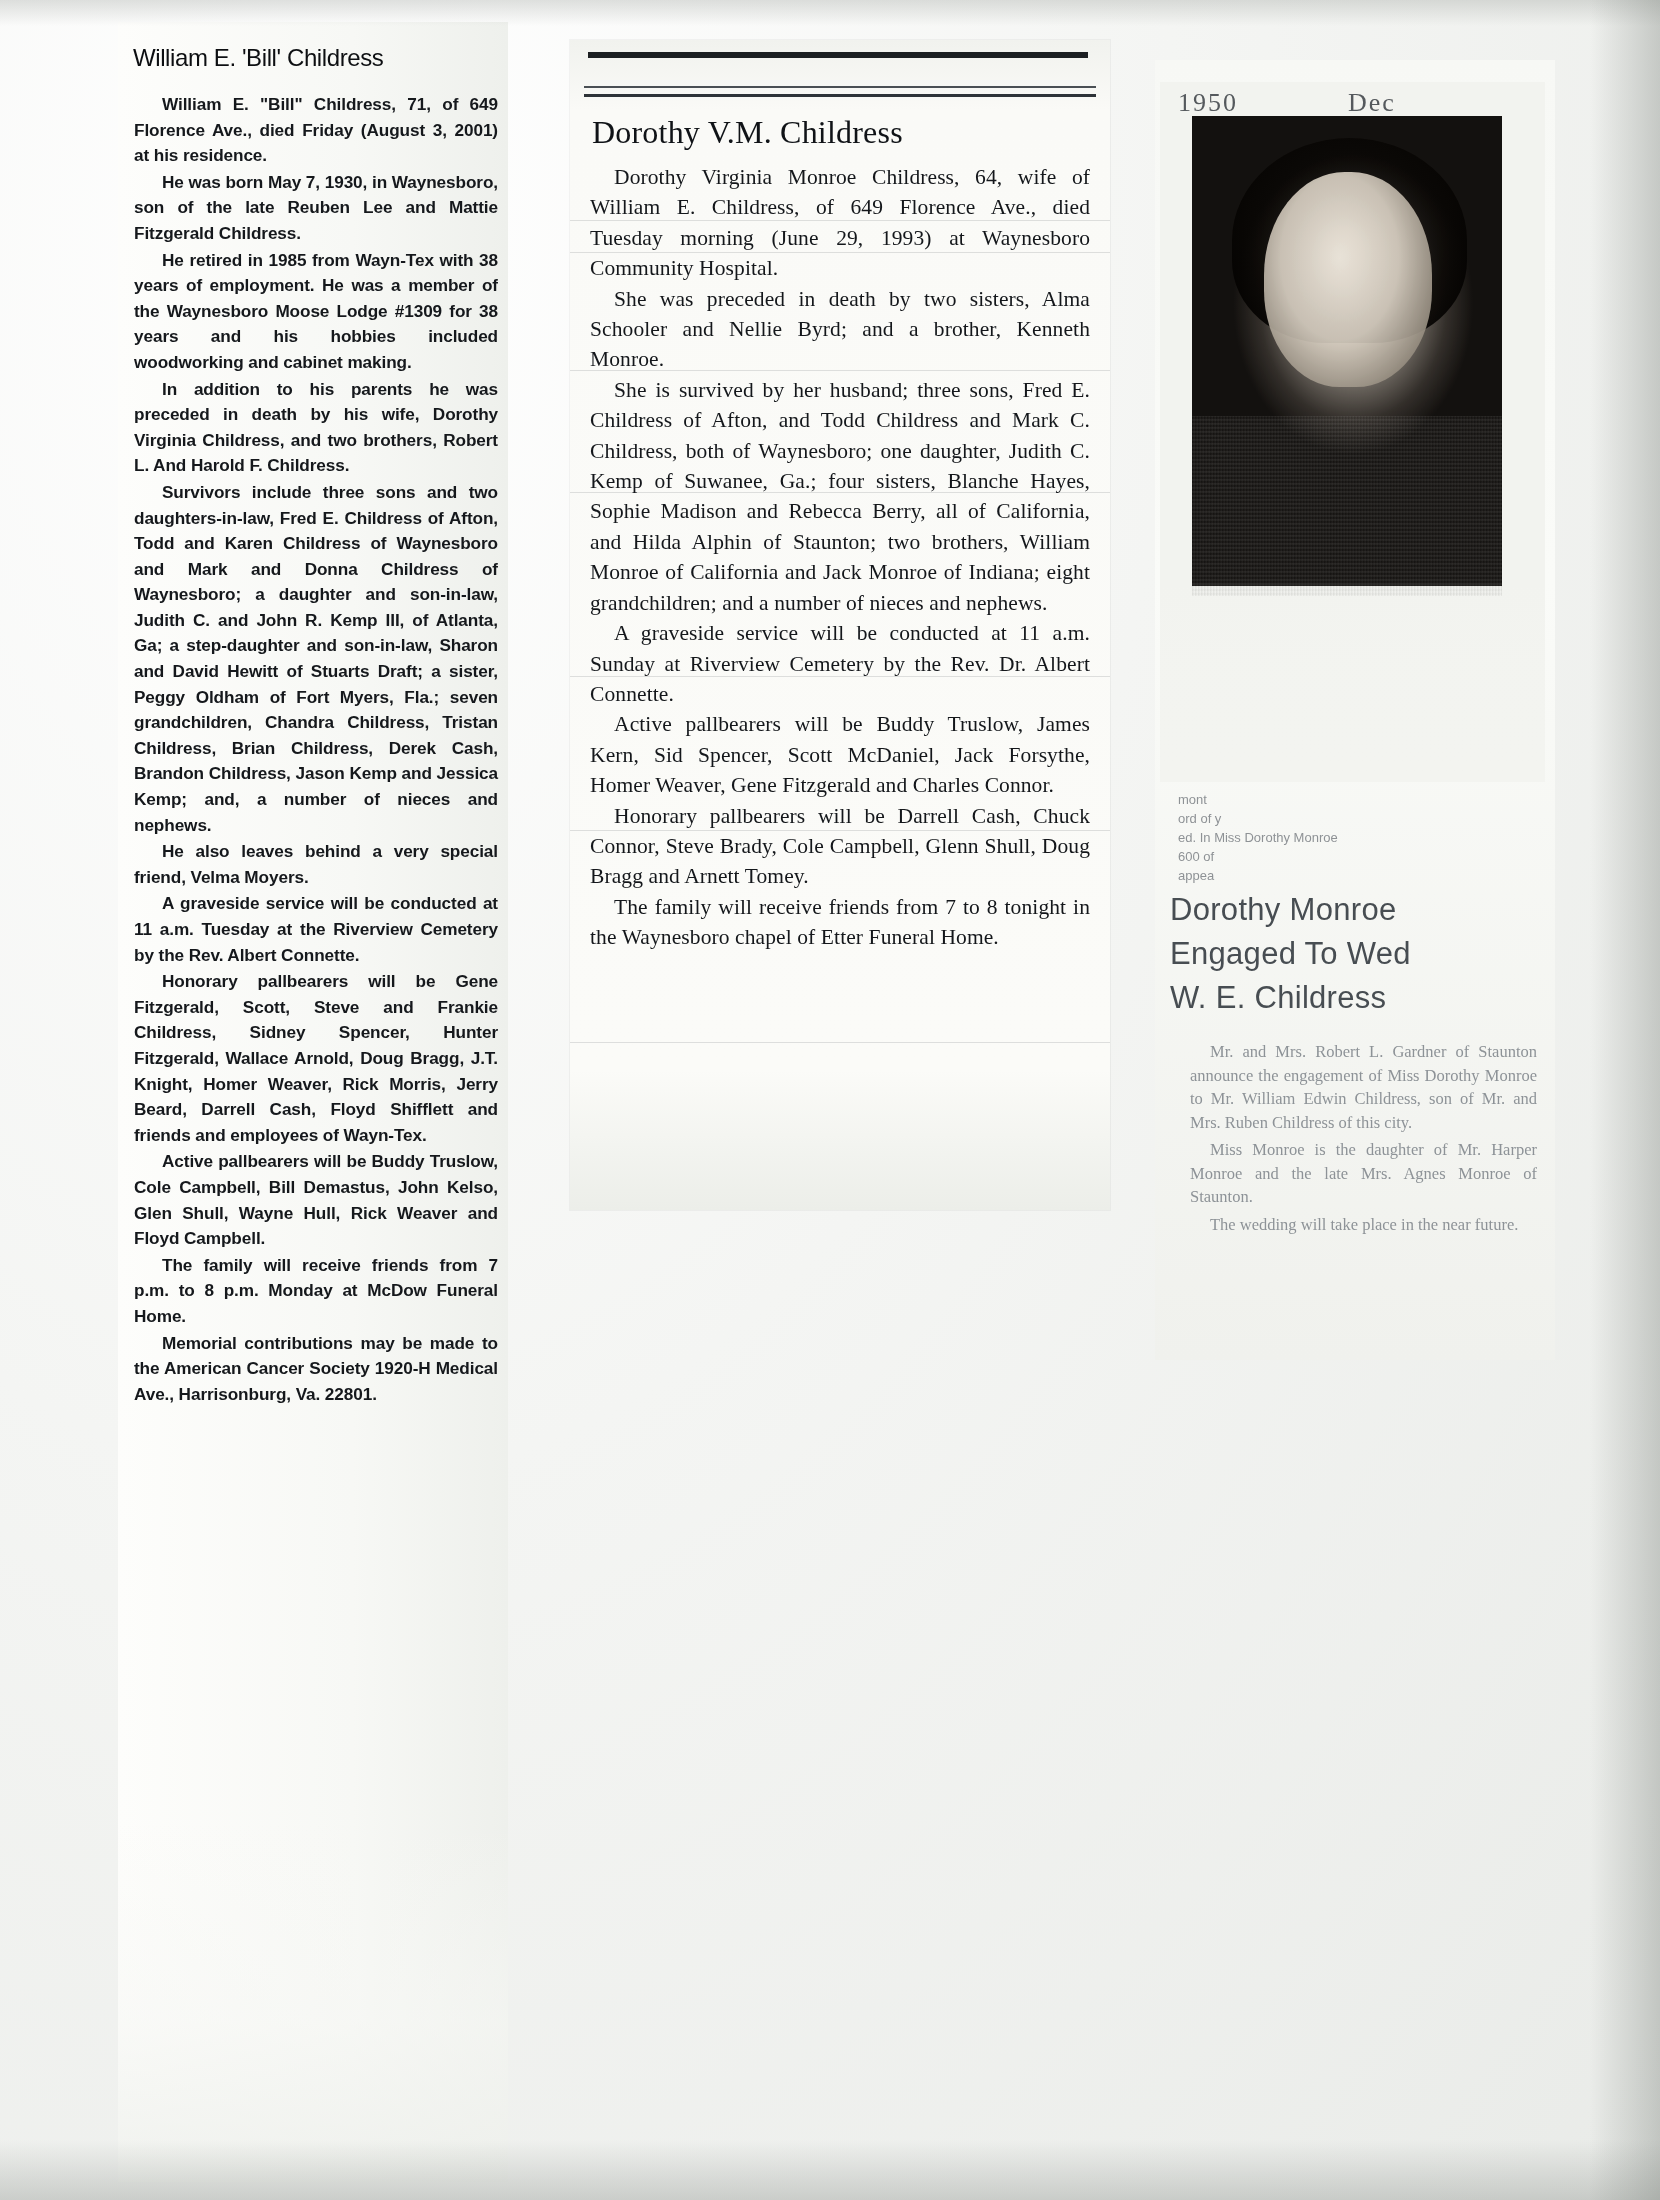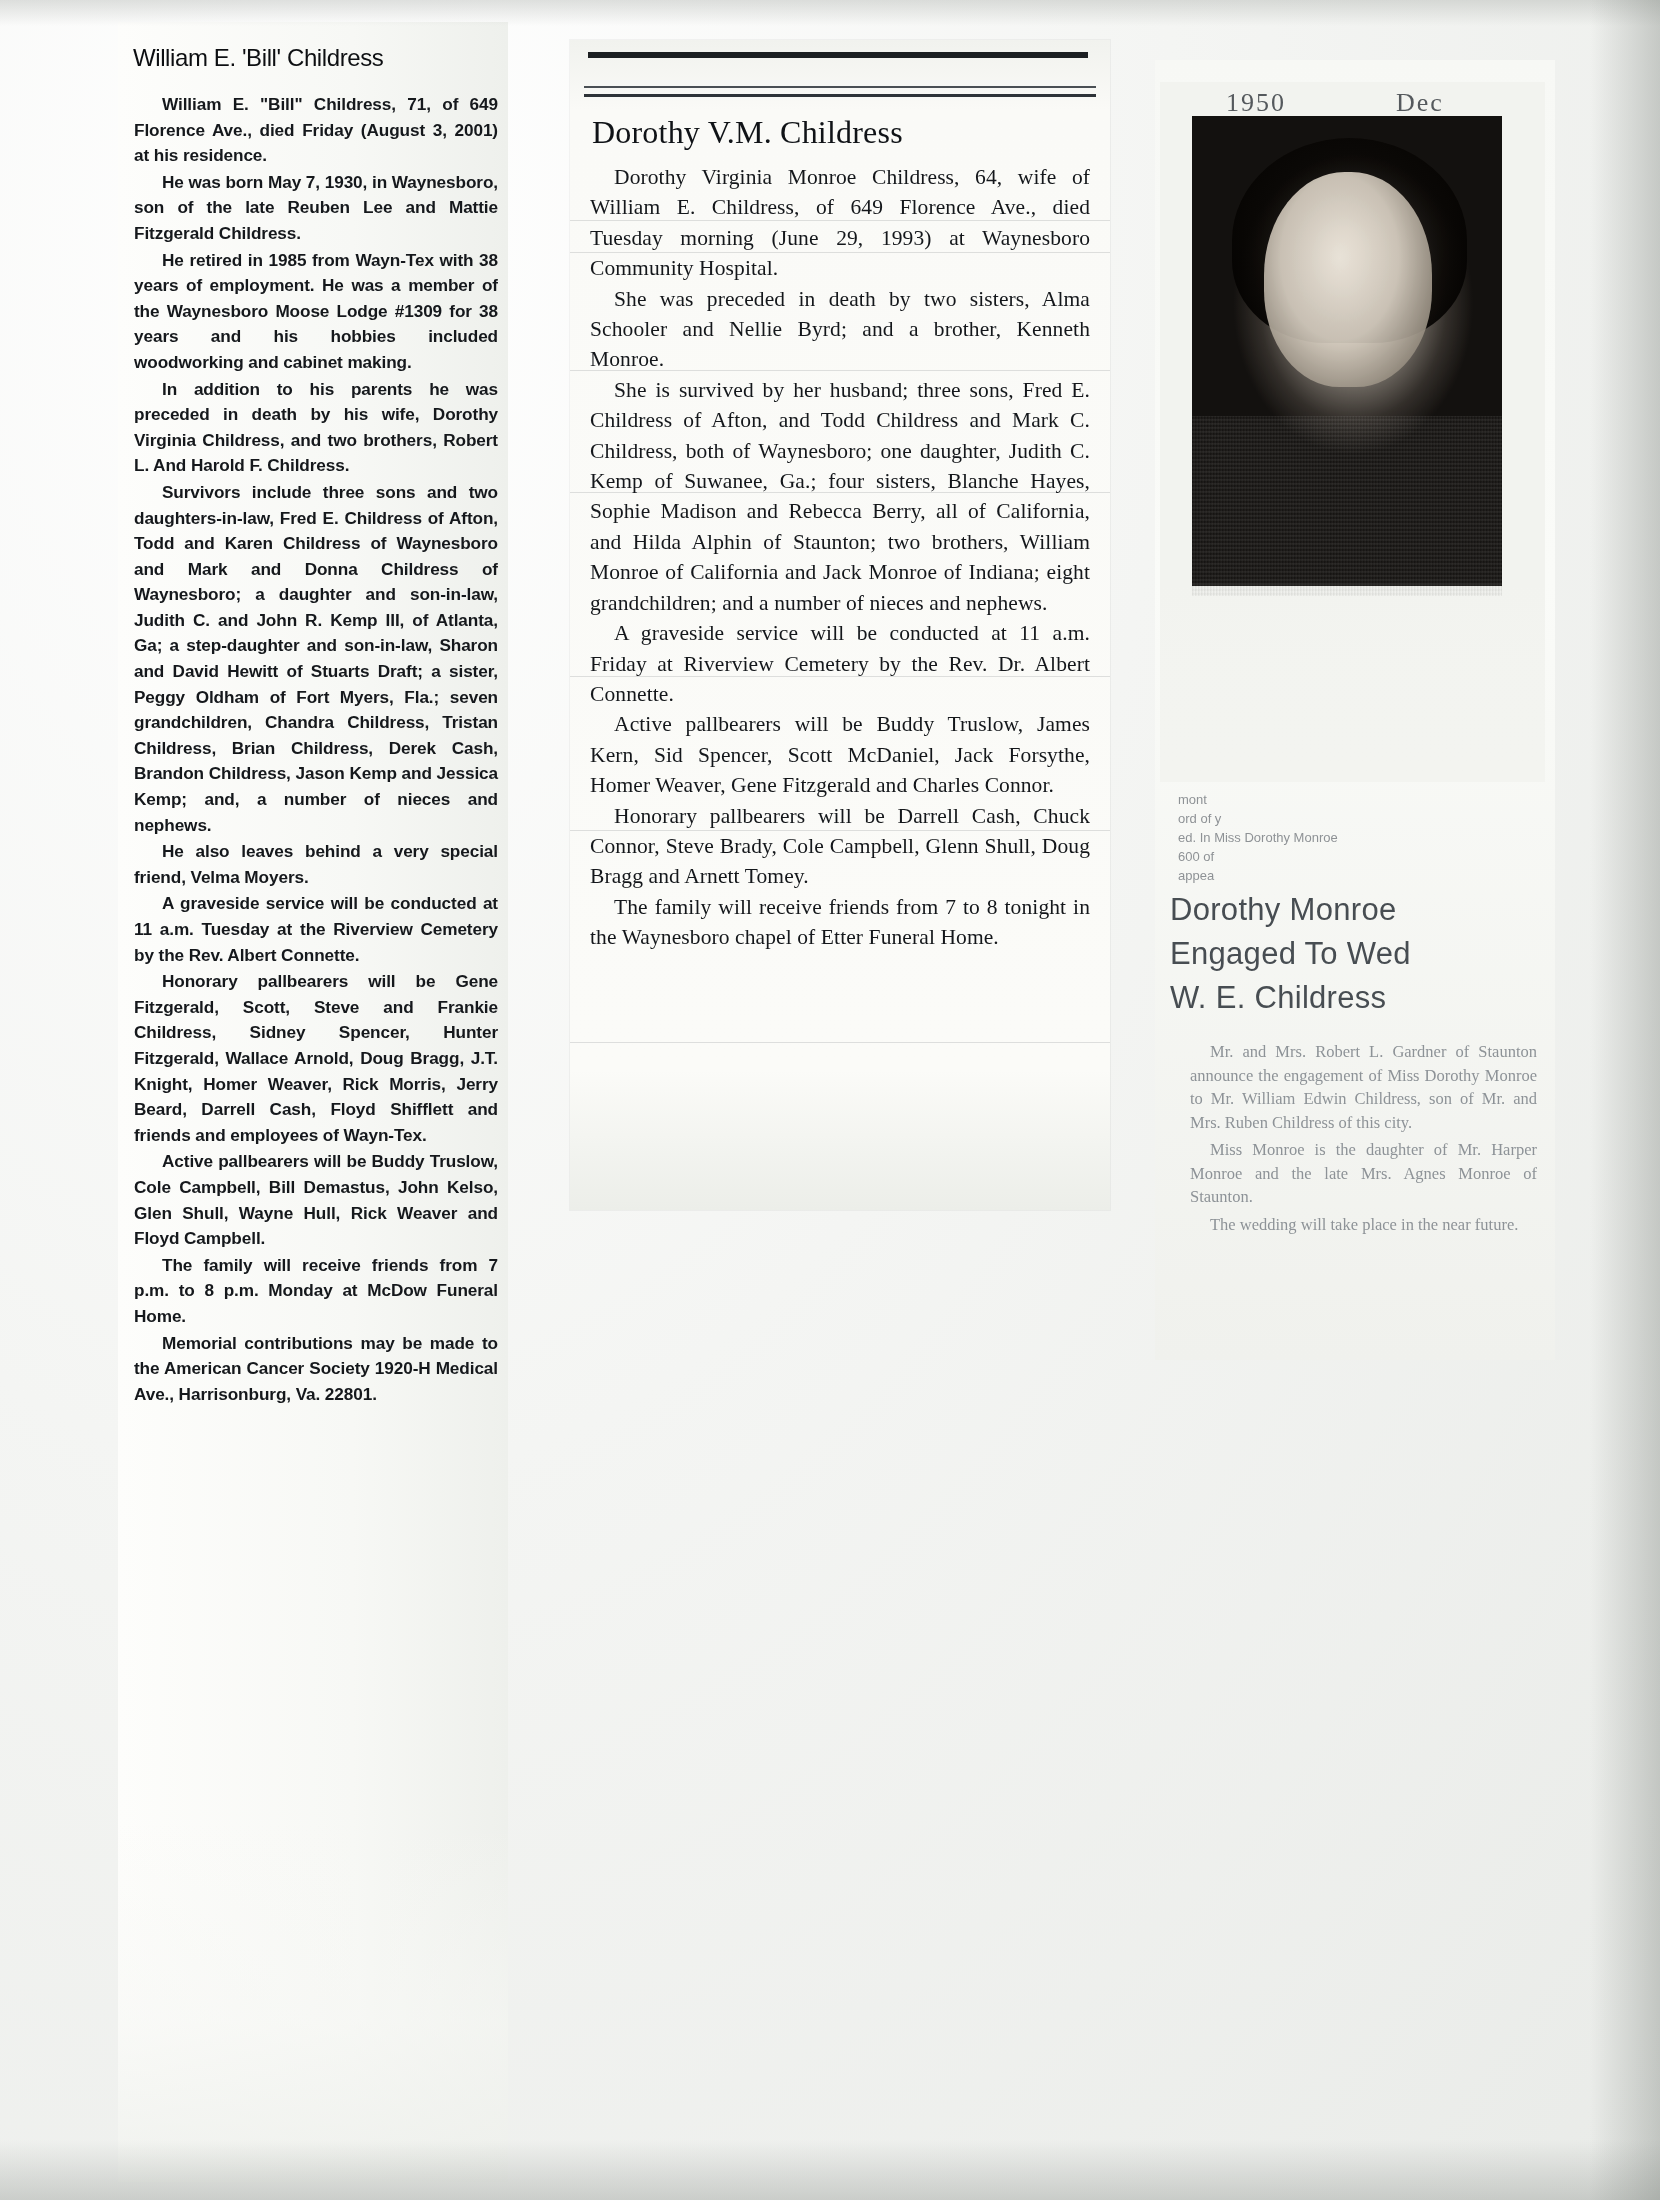--- a/index.html
+++ b/index.html
@@ -171,21 +171,20 @@
   }
   #photo-handwriting {
     position: absolute;
     left: 18px;
     top: 6px;
     font-family: "Liberation Serif", serif;
     font-size: 26px;
     color: #3a3f44;
     letter-spacing: 2px;
     opacity: 0.85;
-    margin-left: 48px;
   }
   #photo-handwriting .hw2 {
     position: absolute;
     left: 170px;
     top: 0;
   }
   #photo-image {
     position: absolute;
     left: 32px;
     top: 34px;
@@ -304,21 +303,21 @@
     <div class="stripe" style="top:452px"></div>
     <div class="stripe" style="top:636px"></div>
     <div class="stripe" style="top:790px"></div>
     <div class="stripe" style="top:1002px"></div>
 
     <div id="dorothy-headline">Dorothy V.M. Childress</div>
     <div id="dorothy-body">
       <p>Dorothy Virginia Monroe Childress, 64, wife of William E. Childress, of 649 Florence Ave., died Tuesday morning (June 29, 1993) at Waynesboro Community Hospital.</p>
       <p>She was preceded in death by two sisters, Alma Schooler and Nellie Byrd; and a brother, Kenneth Monroe.</p>
       <p>She is survived by her husband; three sons, Fred E. Childress of Afton, and Todd Childress and Mark C. Childress, both of Waynesboro; one daughter, Judith C. Kemp of Suwanee, Ga.; four sisters, Blanche Hayes, Sophie Madison and Rebecca Berry, all of California, and Hilda Alphin of Staunton; two brothers, William Monroe of California and Jack Monroe of Indiana; eight grandchildren; and a number of nieces and nephews.</p>
-      <p>A graveside service will be conducted at 11 a.m. Friday at Riverview Cemetery by the Rev. Dr. Albert Connette.</p>
+      <p>A graveside service will be conducted at 11 a.m. Sunday at Riverview Cemetery by the Rev. Dr. Albert Connette.</p>
       <p>Active pallbearers will be Buddy Truslow, James Kern, Sid Spencer, Scott McDaniel, Jack Forsythe, Homer Weaver, Gene Fitzgerald and Charles Connor.</p>
       <p>Honorary pallbearers will be Darrell Cash, Chuck Connor, Steve Brady, Cole Campbell, Glenn Shull, Doug Bragg and Arnett Tomey.</p>
       <p>The family will receive friends from 7 to 8 tonight in the Waynesboro chapel of Etter Funeral Home.</p>
     </div>
   </div>
 
   <div class="clipping" id="clip-right"></div>
 
   <div id="photo-clip">
     <div id="photo-handwriting">

